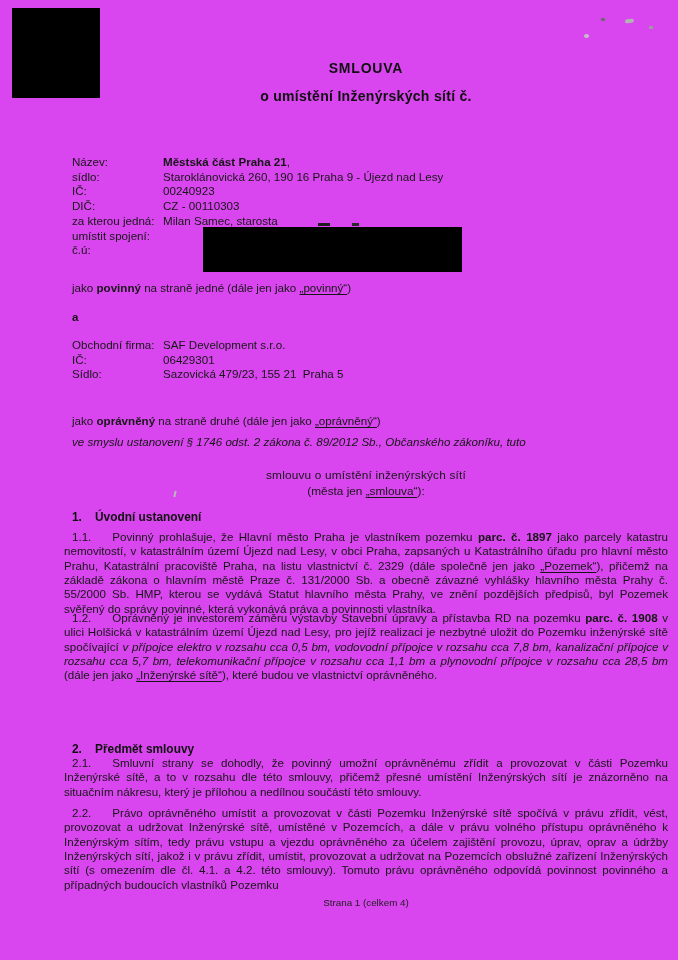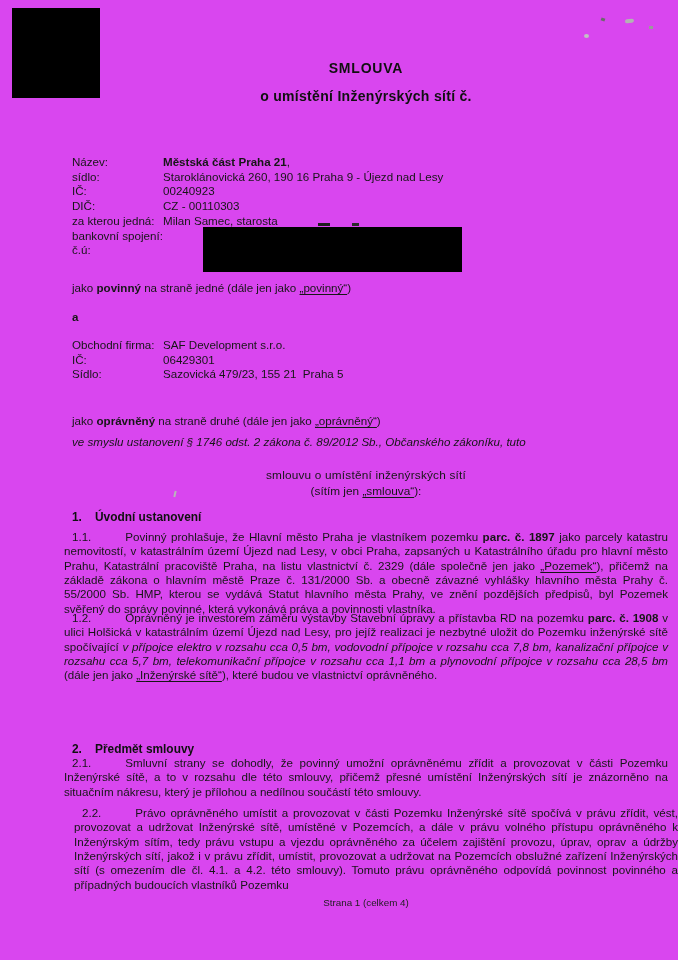--- a/index.html
+++ b/index.html
@@ -46,25 +46,25 @@
   .subject .s1{font-weight:normal;letter-spacing:0.2px;}
   .subject .s2{margin-top:1px;}
 
   .sec{left:64px;width:604px;display:flex;font-weight:bold;font-size:11.9px;color:#101010;padding-left:8px;box-sizing:border-box;}
   .sec .snum{width:23px;flex:0 0 23px;}
   .sec1{top:510px;}
   .sec2{top:742px;}
 
   .para{left:64px;width:604px;margin:0;font-size:11.6px;line-height:14.35px;
         text-align:justify;text-indent:8px;}
-  .pnum{padding-right:34px;}
+  .pnum{padding-right:21px;}
   .p11{top:530px;}
   .p12{top:611px;}
   .p21{top:756px;}
-  .p22{top:806px;margin-left:10px;}
+  .p22{top:806px;}
 
   .footer{left:64px;top:897px;width:604px;text-align:center;font-size:9.8px;color:#1d1d1d;}
 </style>
 </head>
 <body>
 
 <div class="page">
 
   <div class="abs logo-redact"></div>
 
@@ -97,21 +97,21 @@
     </div>
     <div class="row">
       <span>DIČ:</span>
       <span><span>CZ - 00110303</span></span>
     </div>
     <div class="row">
       <span>za kterou jedná:</span>
       <span><span>Milan Samec, starosta</span></span>
     </div>
     <div class="row">
-      <span>bankovní spojení:</span>
+      <span>umístit spojení:</span>
       <span></span>
     </div>
     <div class="row">
       <span>č.ú:</span>
       <span></span>
     </div>
   </div>
 
   <div class="abs bank-redact"></div>
 
@@ -133,21 +133,21 @@
       <span><span>Sazovická 479/23, 155 21&nbsp; Praha 5</span></span>
     </div>
   </div>
 
   <div class="abs pline desig2"><span>jako </span><span class="b">oprávněný</span><span> na straně druhé (dále jen jako </span><span class="u">„oprávněný“</span><span>)</span></div>
 
   <div class="abs pline preamble">ve smyslu ustanovení § 1746 odst. 2 zákona č. 89/2012 Sb., Občanského zákoníku, tuto</div>
 
   <div class="abs subject">
     <div class="s1">smlouvu o umístění inženýrských sítí</div>
-    <div class="s2"><span>(sítím jen </span><span class="u">„smlouva“</span><span>):</span></div>
+    <div class="s2"><span>(města jen </span><span class="u">„smlouva“</span><span>):</span></div>
   </div>
 
   <div class="abs sec sec1">
     <span class="snum">1.</span>
     <span>Úvodní ustanovení</span>
   </div>
 
   <p class="abs para p11">
     <span class="pnum">1.1.</span><span><span>Povinný prohlašuje, že Hlavní město Praha je vlastníkem pozemku </span><span class="b">parc. č. 1897</span><span> jako parcely katastru nemovitostí, v katastrálním území Újezd nad Lesy, v obci Praha, zapsaných u Katastrálního úřadu pro hlavní město Prahu, Katastrální pracoviště Praha, na listu vlastnictví č. 2329 (dále společně jen jako </span><span class="u">„Pozemek“</span><span>), přičemž na základě zákona o hlavním městě Praze č. 131/2000 Sb. a obecně závazné vyhlášky hlavního města Prahy č. 55/2000 Sb. HMP, kterou se vydává Statut hlavního města Prahy, ve znění pozdějších předpisů, byl Pozemek svěřený do správy povinné, která vykonává práva a povinnosti vlastníka.</span></span>
   </p>

